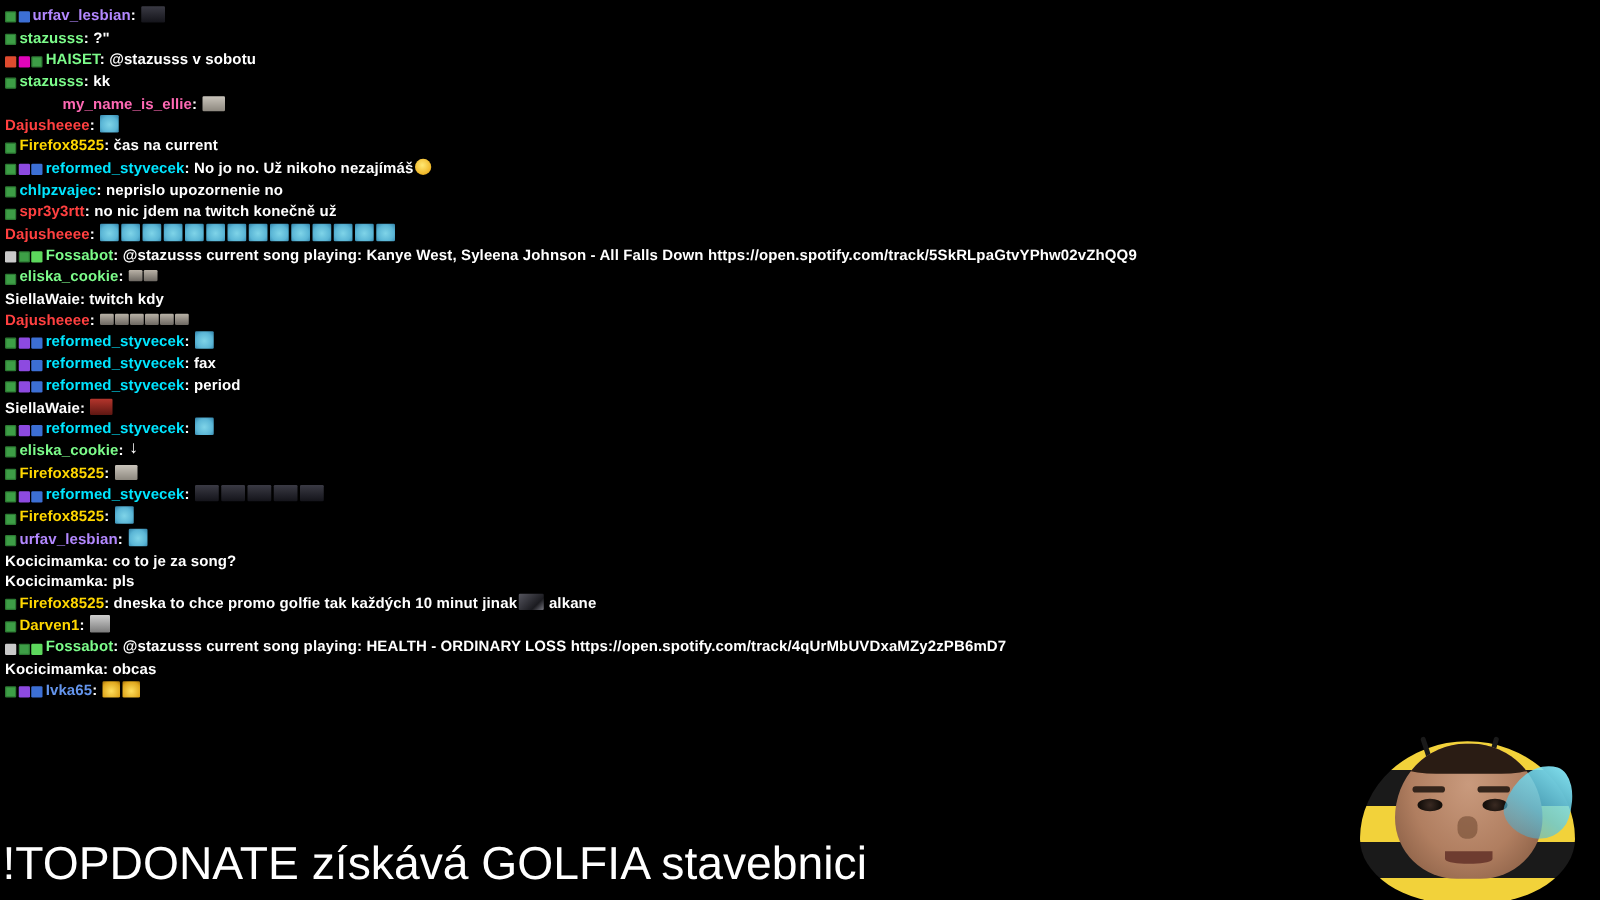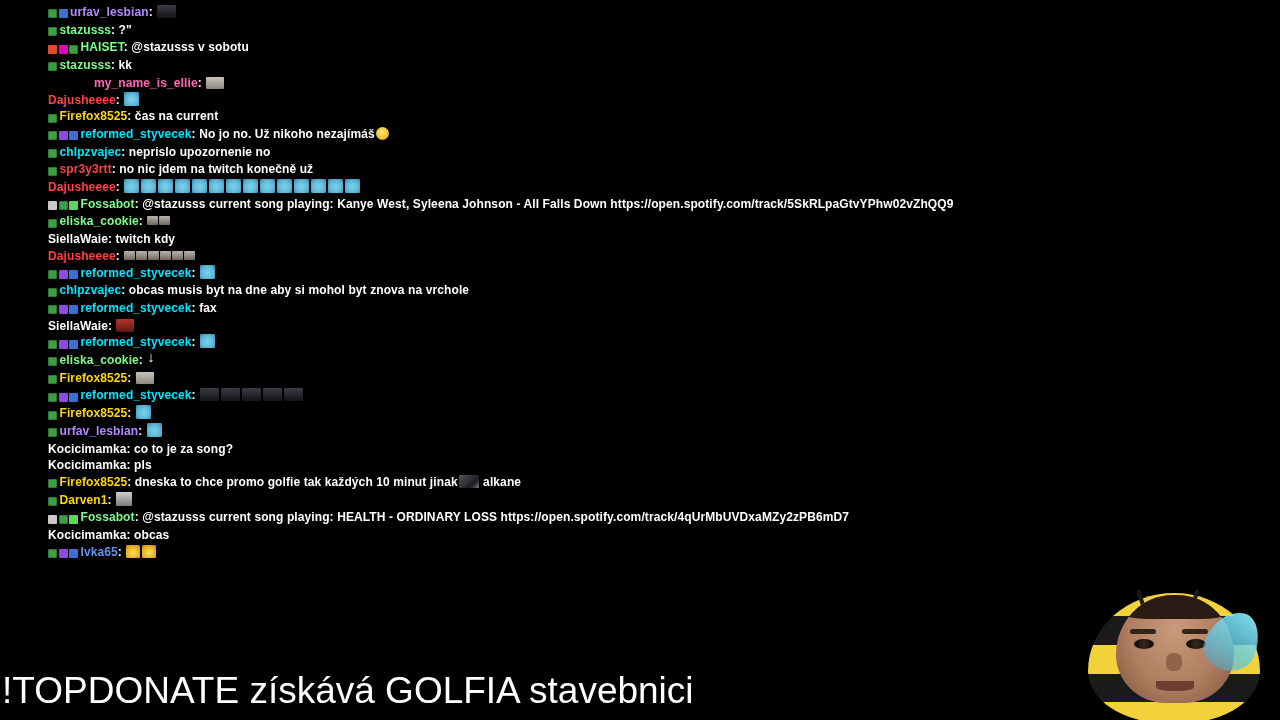--- a/index.html
+++ b/index.html
@@ -24,21 +24,20 @@
   }
 
   
   #chat {
     position: absolute;
     left: 0;
     top: 0;
     width: 940px;
     padding: 4px 0 0 4px;
     box-sizing: border-box;
-    margin-left: 44px;
   }
 
   .msg {
     font-size: 12px;
     font-weight: bold;
     line-height: 16.7px;
     white-space: nowrap;
     color: #ffffff;
     letter-spacing: 0.1px;
   }
@@ -280,22 +279,22 @@
       <div class="msg"><span class="badges"><span class="badge sub"></span></span><span class="user" style="color: rgb(255, 215, 0);">Firefox8525</span><span class="colon">:</span><span class="text"> čas na current</span></div>
       <div class="msg"><span class="badges"><span class="badge sub"></span><span class="badge bits"></span><span class="badge prime"></span></span><span class="user" style="color: rgb(0, 229, 255);">reformed_styvecek</span><span class="colon">:</span><span class="text"> No jo no. Už nikoho nezajímáš</span><span class="emote smile"></span></div>
       <div class="msg"><span class="badges"><span class="badge sub"></span></span><span class="user" style="color: rgb(0, 229, 255);">chlpzvajec</span><span class="colon">:</span><span class="text"> neprislo upozornenie no</span></div>
       <div class="msg"><span class="badges"><span class="badge sub"></span></span><span class="user" style="color: rgb(255, 64, 64);">spr3y3rtt</span><span class="colon">:</span><span class="text"> no nic jdem na twitch konečně už</span></div>
       <div class="msg"><span class="user" style="color: rgb(255, 64, 64);">Dajusheeee</span><span class="colon">:</span> <span class="emote peepo"></span><span class="emote peepo"></span><span class="emote peepo"></span><span class="emote peepo"></span><span class="emote peepo"></span><span class="emote peepo"></span><span class="emote peepo"></span><span class="emote peepo"></span><span class="emote peepo"></span><span class="emote peepo"></span><span class="emote peepo"></span><span class="emote peepo"></span><span class="emote peepo"></span><span class="emote peepo"></span></div>
       <div class="msg"><span class="badges"><span class="badge pen"></span><span class="badge sub"></span><span class="badge bot"></span></span><span class="user" style="color: rgb(124, 252, 138);">Fossabot</span><span class="colon">:</span><span class="text"> @stazusss current song playing: Kanye West, Syleena Johnson - All Falls Down https://open.spotify.com/track/5SkRLpaGtvYPhw02vZhQQ9</span></div>
       <div class="msg"><span class="badges"><span class="badge sub"></span></span><span class="user" style="color: rgb(124, 252, 138);">eliska_cookie</span><span class="colon">:</span> <span class="emote tiny"></span><span class="emote tiny"></span></div>
       <div class="msg"><span class="user" style="color: rgb(255, 255, 255);">SiellaWaie</span><span class="colon">:</span><span class="text"> twitch kdy</span></div>
       <div class="msg"><span class="user" style="color: rgb(255, 64, 64);">Dajusheeee</span><span class="colon">:</span> <span class="emote tiny"></span><span class="emote tiny"></span><span class="emote tiny"></span><span class="emote tiny"></span><span class="emote tiny"></span><span class="emote tiny"></span></div>
       <div class="msg"><span class="badges"><span class="badge sub"></span><span class="badge bits"></span><span class="badge prime"></span></span><span class="user" style="color: rgb(0, 229, 255);">reformed_styvecek</span><span class="colon">:</span> <span class="emote peepo"></span></div>
-      <div class="msg"><span class="badges"><span class="badge sub"></span></span><span class="user" style="color: rgb(0, 229, 255);">chlpzvajec</span><span class="colon">:</span><span class="text"> obcas musis byt na dne aby si mohol byt znova na vrchole</span></div>
       <div class="msg"><span class="badges"><span class="badge sub"></span><span class="badge bits"></span><span class="badge prime"></span></span><span class="user" style="color: rgb(0, 229, 255);">reformed_styvecek</span><span class="colon">:</span><span class="text"> fax</span></div>
+      <div class="msg"><span class="badges"><span class="badge sub"></span><span class="badge bits"></span><span class="badge prime"></span></span><span class="user" style="color: rgb(0, 229, 255);">reformed_styvecek</span><span class="colon">:</span><span class="text"> period</span></div>
       <div class="msg"><span class="user" style="color: rgb(255, 255, 255);">SiellaWaie</span><span class="colon">:</span> <span class="emote red"></span></div>
       <div class="msg"><span class="badges"><span class="badge sub"></span><span class="badge bits"></span><span class="badge prime"></span></span><span class="user" style="color: rgb(0, 229, 255);">reformed_styvecek</span><span class="colon">:</span> <span class="emote peepo"></span></div>
       <div class="msg"><span class="badges"><span class="badge sub"></span></span><span class="user" style="color: rgb(124, 252, 138);">eliska_cookie</span><span class="colon">:</span> <span class="emote arrow"></span></div>
       <div class="msg"><span class="badges"><span class="badge sub"></span></span><span class="user" style="color: rgb(255, 215, 0);">Firefox8525</span><span class="colon">:</span> <span class="emote sleeper"></span></div>
       <div class="msg"><span class="badges"><span class="badge sub"></span><span class="badge bits"></span><span class="badge prime"></span></span><span class="user" style="color: rgb(0, 229, 255);">reformed_styvecek</span><span class="colon">:</span> <span class="emote dark"></span><span class="emote dark"></span><span class="emote dark"></span><span class="emote dark"></span><span class="emote dark"></span></div>
       <div class="msg"><span class="badges"><span class="badge sub"></span></span><span class="user" style="color: rgb(255, 215, 0);">Firefox8525</span><span class="colon">:</span> <span class="emote peepo"></span></div>
       <div class="msg"><span class="badges"><span class="badge sub"></span></span><span class="user" style="color: rgb(179, 136, 255);">urfav_lesbian</span><span class="colon">:</span> <span class="emote peepo"></span></div>
       <div class="msg"><span class="user" style="color: rgb(255, 255, 255);">Kocicimamka</span><span class="colon">:</span><span class="text"> co to je za song?</span></div>
       <div class="msg"><span class="user" style="color: rgb(255, 255, 255);">Kocicimamka</span><span class="colon">:</span><span class="text"> pls</span></div>
       <div class="msg"><span class="badges"><span class="badge sub"></span></span><span class="user" style="color: rgb(255, 215, 0);">Firefox8525</span><span class="colon">:</span><span class="text"> dneska to chce promo golfie tak každých 10 minut jinak</span><span class="emote cam"></span><span class="text"> alkane</span></div>

